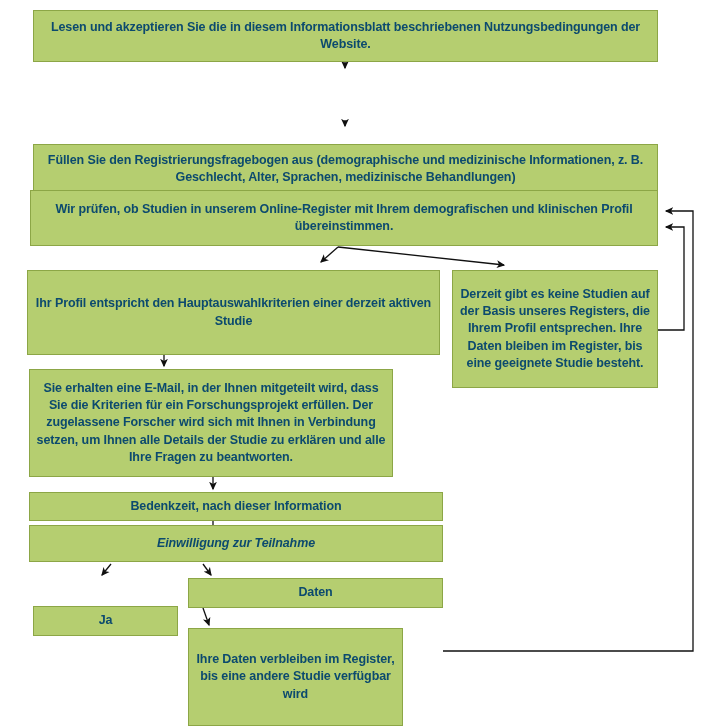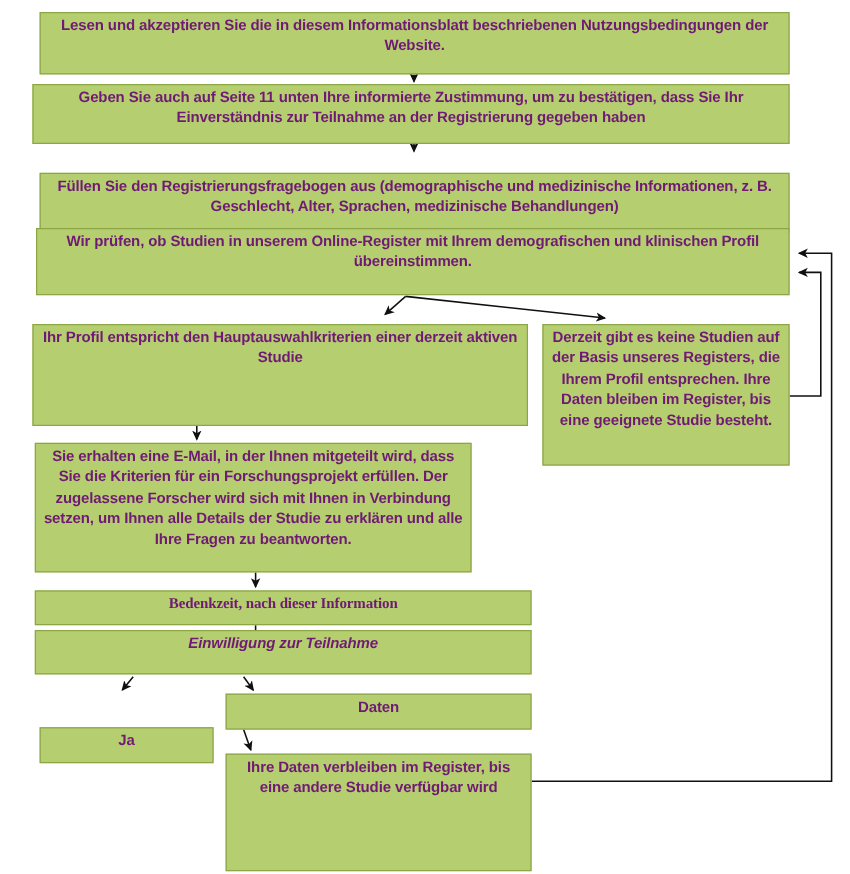--- a/index.html
+++ b/index.html
@@ -15,26 +15,27 @@
     width: 708px;
     height: 728px;
     background: #ffffff;
     overflow: hidden;
   }
   .node {
     position: absolute;
     box-sizing: border-box;
     background: #b5ce70;
     border: 1px solid #8ca646;
-    color: #701a75;
+    color: #0c4a6e;
     font-weight: bold;
     font-size: 12.5px;
     line-height: 1.38;
     text-align: center;
     display: flex;
+    align-items: center;
     justify-content: center;
     padding: 2px 6px;
     letter-spacing: -0.1px;
   }
   .node .txt {
     display: block;
     width: 100%;
   }
   #edges {
     position: absolute;
@@ -110,23 +111,20 @@
 
     <g>
       <path d="M443,651 L693,651 L693,211 L666,211" stroke="#101010" stroke-width="1.3" fill="none" marker-end="url(#ah)"></path>
     </g>
   </svg>
 
   <div class="node" style="left:33px;top:10px;width:625px;height:52px;">
     <span class="txt">Lesen und akzeptieren Sie die in diesem Informationsblatt beschriebenen Nutzungsbedingungen der Website.</span>
   </div>
 
-  <div class="node" style="left:27px;top:70px;width:631px;height:50px;">
-    <span class="txt">Geben Sie auch auf Seite 11 unten Ihre informierte Zustimmung, um zu bestätigen, dass Sie Ihr Einverständnis zur Teilnahme an der Registrierung gegeben haben</span>
-  </div>
 
   <div class="node" style="left:33px;top:128px;width:625px;height:50px;margin-top:16px;">
     <span class="txt">Füllen Sie den Registrierungsfragebogen aus (demographische und medizinische Informationen, z. B. Geschlecht, Alter, Sprachen, medizinische Behandlungen)</span>
   </div>
 
   <div class="node" style="left:30px;top:190px;width:628px;height:56px;">
     <span class="txt">Wir prüfen, ob Studien in unserem Online-Register mit Ihrem demografischen und klinischen Profil übereinstimmen.</span>
   </div>
 
   <div class="node" style="left:27px;top:270px;width:413px;height:85px;">
@@ -134,34 +132,34 @@
   </div>
 
   <div class="node" style="left:452px;top:270px;width:206px;height:118px;">
     <span class="txt">Derzeit gibt es keine Studien auf der Basis unseres Registers, die Ihrem Profil entsprechen. Ihre Daten bleiben im Register, bis eine geeignete Studie besteht.</span>
   </div>
 
   <div class="node" style="left:29px;top:369px;width:364px;height:108px;">
     <span class="txt">Sie erhalten eine E-Mail, in der Ihnen mitgeteilt wird, dass Sie die Kriterien für ein Forschungsprojekt erfüllen. Der zugelassene Forscher wird sich mit Ihnen in Verbindung setzen, um Ihnen alle Details der Studie zu erklären und alle Ihre Fragen zu beantworten.</span>
   </div>
 
-  <div class="node" style="left:29px;top:492px;width:414px;height:29px;font-family:Liberation Serif, serif;">
+  <div class="node" style="left:29px;top:492px;width:414px;height:29px;">
     <span class="txt">Bedenkzeit, nach dieser Information</span>
   </div>
 
   <div class="node" style="left:29px;top:525px;width:414px;height:37px;font-style:italic;">
     <span class="txt">Einwilligung zur Teilnahme</span>
   </div>
 
   <div class="node" style="left:33px;top:606px;width:145px;height:30px;">
     <span class="txt">Ja</span>
   </div>
 
   <div class="node" style="left:188px;top:578px;width:255px;height:30px;">
     <span class="txt">Daten</span>
   </div>
 
 
-  <div class="node" style="left:188px;top:628px;width:255px;height:98px;">
+  <div class="node" style="left:188px;top:628px;width:215px;height:98px;">
     <span class="txt">Ihre Daten verbleiben im Register, bis eine andere Studie verfügbar wird</span>
   </div>
 
 </div>
 
 </body></html>

